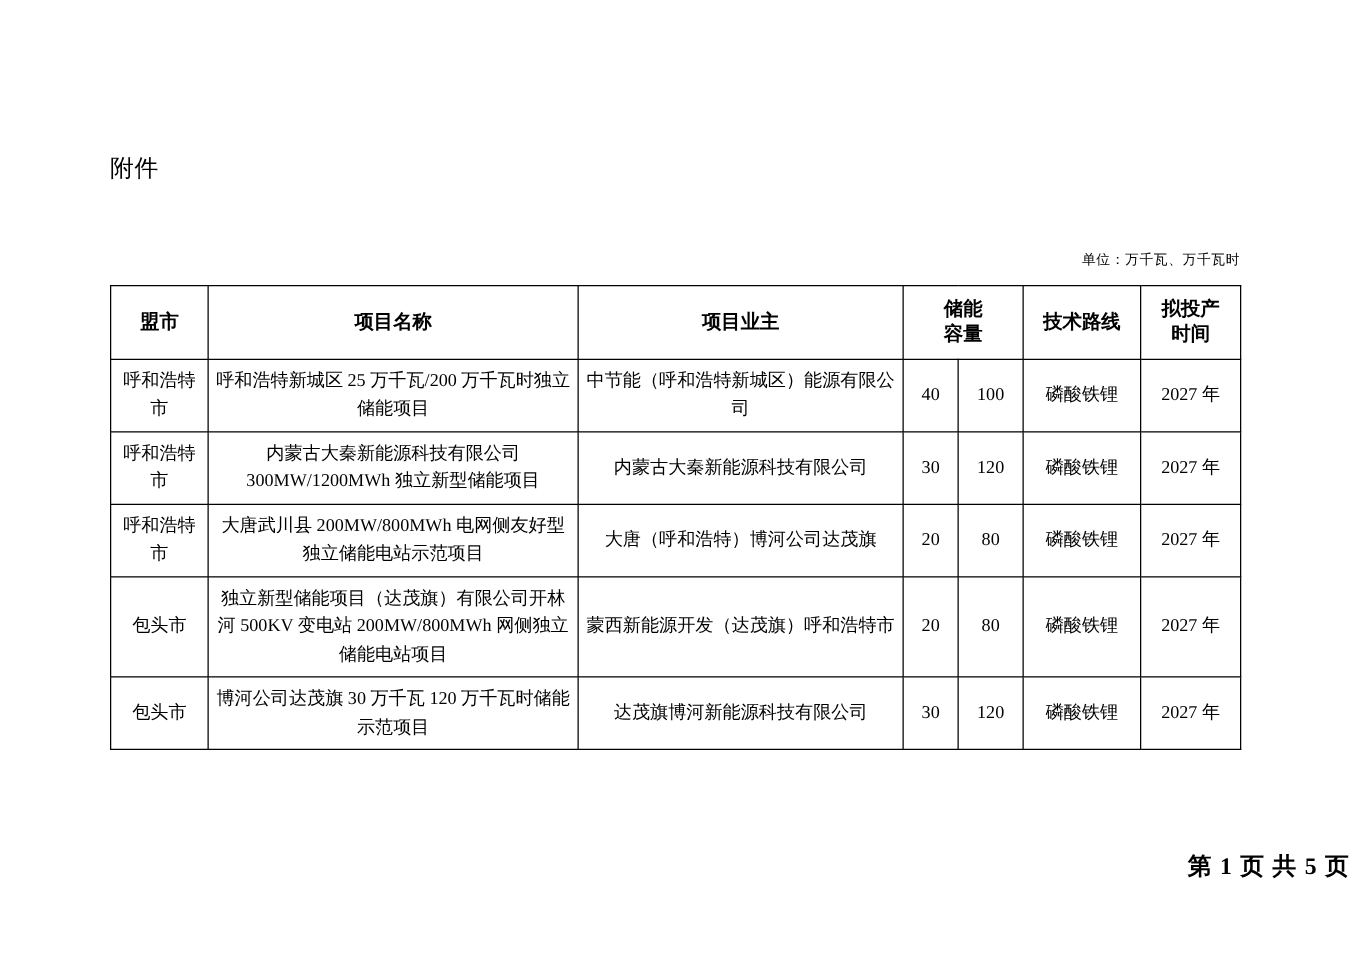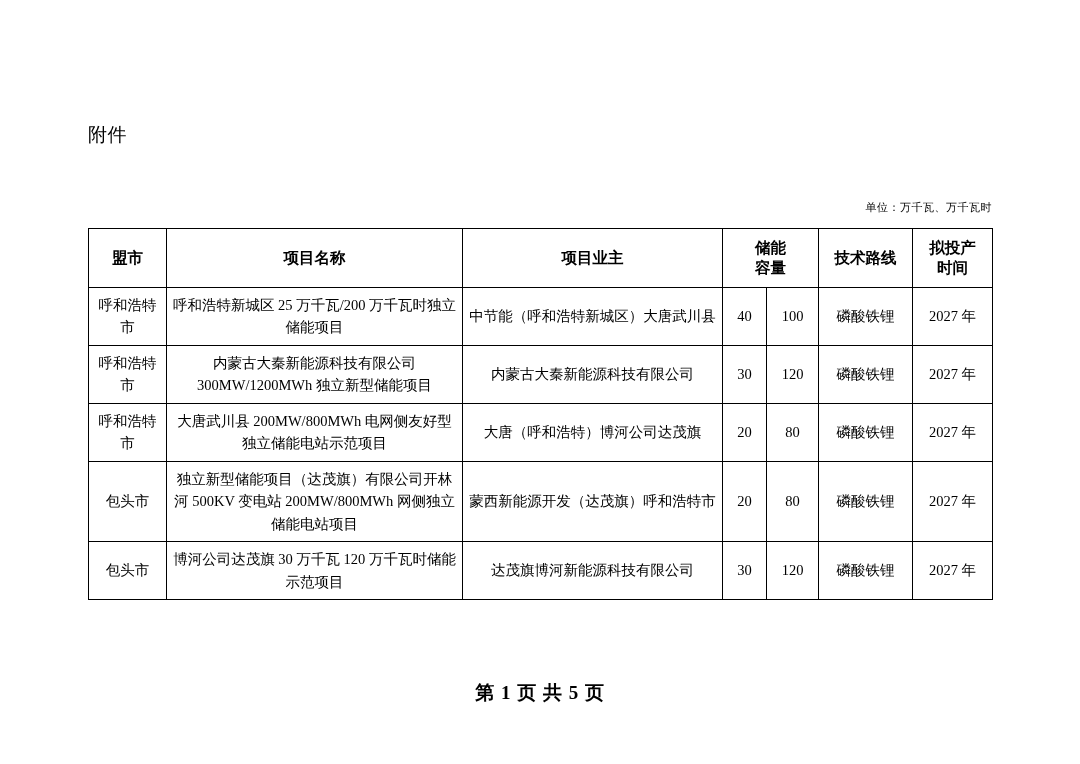--- a/index.html
+++ b/index.html
@@ -84,21 +84,21 @@
   .cell-name { line-height: 1.75; }
   .cap-head-inner {
     display: block;
     line-height: 1.3;
   }
   .footer {
     position: absolute;
     left: 0;
     right: 0;
     top: 680px;
-    text-align: center;
+    text-align: right;
     font-size: 19px;
     font-weight: bold;
     font-family: "Liberation Serif", "DejaVu Serif", serif;
     letter-spacing: 1px;
   }
 </style>
 </head>
 <body>
 
 <div class="page">
@@ -131,21 +131,21 @@
         <th>
           <span class="cap-head-inner">拟投产</span>
           <span class="cap-head-inner">时间</span>
         </th>
       </tr>
     </thead>
     <tbody>
       <tr>
         <td>呼和浩特市</td>
         <td class="cell-name">呼和浩特新城区 25 万千瓦/200 万千瓦时独立储能项目</td>
-        <td class="cell-owner">中节能（呼和浩特新城区）大唐武川县</td>
+        <td class="cell-owner">中节能（呼和浩特新城区）能源有限公司</td>
         <td>40</td>
         <td>100</td>
         <td>磷酸铁锂</td>
         <td>2027 年</td>
       </tr>
       <tr>
         <td>呼和浩特市</td>
         <td class="cell-name">内蒙古大秦新能源科技有限公司 300MW/1200MWh 独立新型储能项目</td>
         <td class="cell-owner">内蒙古大秦新能源科技有限公司</td>
         <td>30</td>

